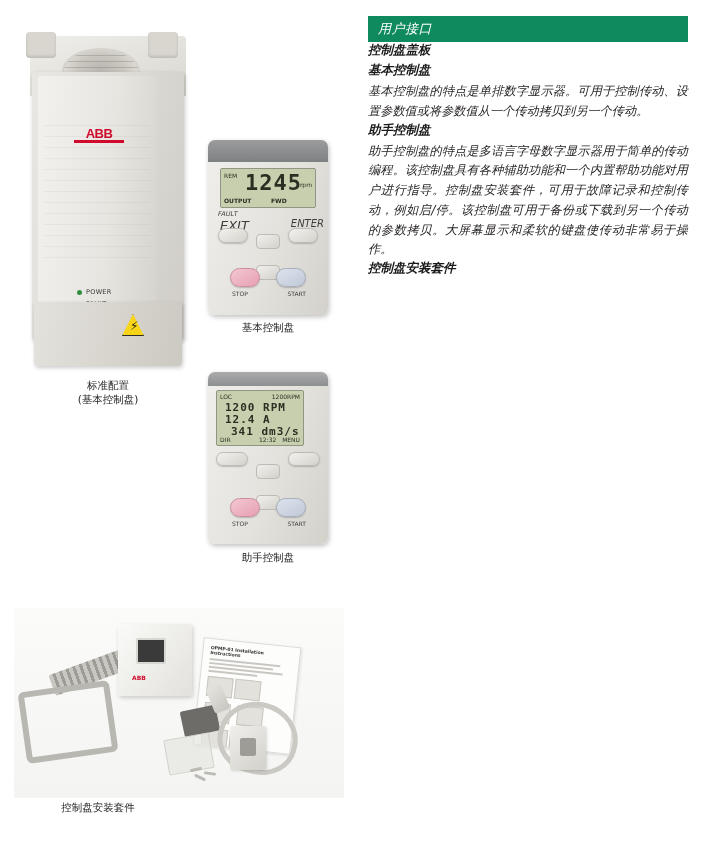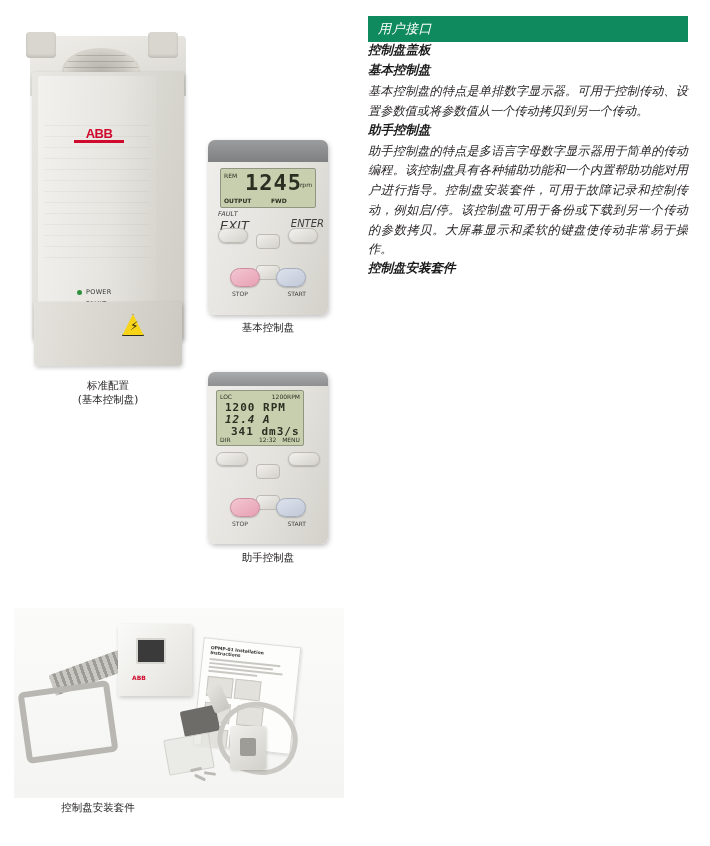--- a/index.html
+++ b/index.html
@@ -480,21 +480,21 @@
 
 <div class="caption" style="left:208px; top:320px; width:120px;">基本控制盘</div>
 
 <div class="panel" style="left:208px; top:372px; width:120px; height:172px;">
   <div class="panel-head" style="height:14px; background:linear-gradient(180deg,#a9abad,#8d8f91);"></div>
 
   <div class="lcd" style="left:8px; top:18px; width:88px; height:56px;">
     <div class="lcd-sm" style="left:3px; top:2px;">LOC</div>
     <div class="lcd-sm" style="right:3px; top:2px;">1200RPM</div>
     <div class="lcd-big" style="left:8px; top:10px; font-size:11px; font-weight:bold;">1200 RPM</div>
-    <div class="lcd-big" style="left:8px; top:22px; font-size:11px; font-weight:bold;font-style:italic;">12.4 A</div>
+    <div class="lcd-big" style="left:8px; top:22px; font-size:11px; font-weight:bold;">12.4 A</div>
     <div class="lcd-big" style="left:14px; top:34px; font-size:11px; font-weight:bold;">341 dm3/s</div>
     <div class="lcd-sm" style="left:3px; bottom:2px;">DIR</div>
     <div class="lcd-sm" style="left:42px; bottom:2px;">12:32</div>
     <div class="lcd-sm" style="right:3px; bottom:2px;">MENU</div>
   </div>
 
   <div class="btn-pill" style="left:8px; top:80px; width:32px; height:14px;"></div>
   <div class="btn-pill" style="right:8px; top:80px; width:32px; height:14px;"></div>
 
   <div class="nav-cluster" style="left:32px; top:92px;">

